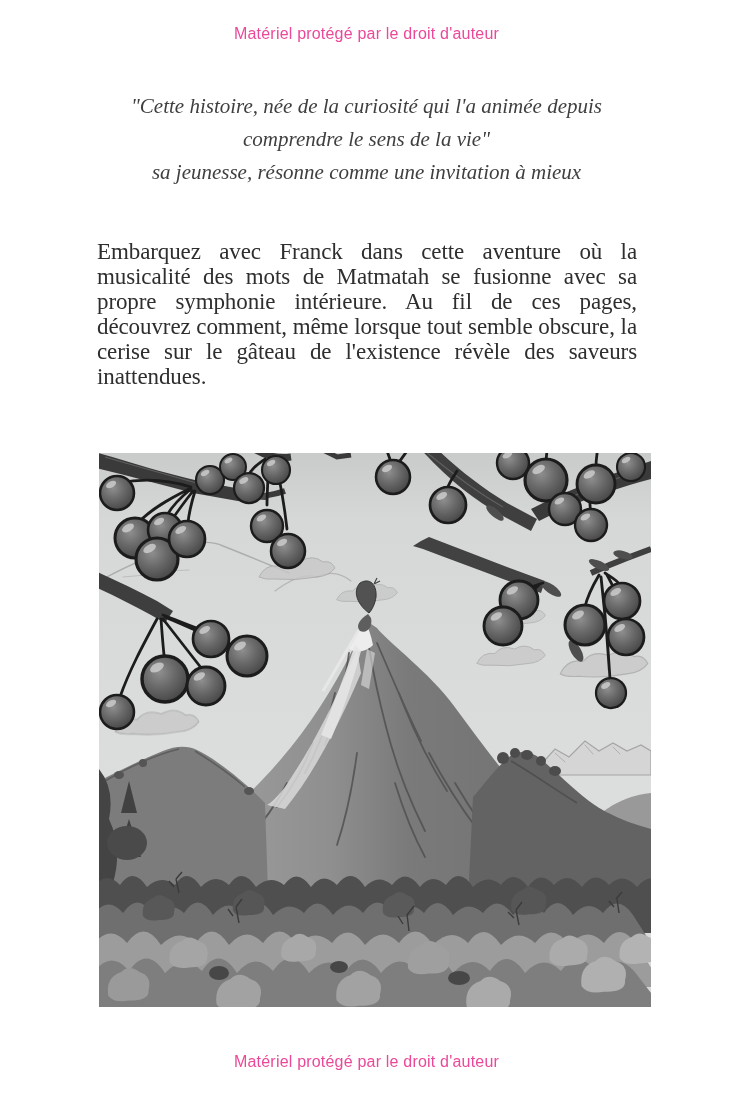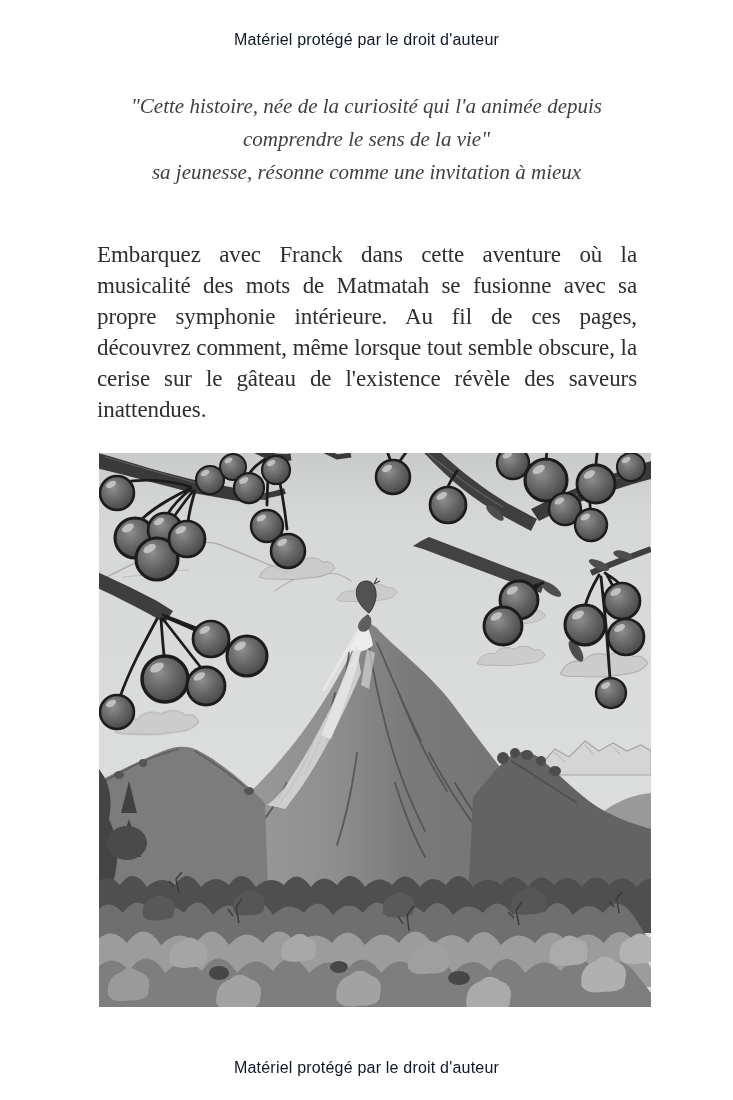--- a/index.html
+++ b/index.html
@@ -3,33 +3,33 @@
 <meta charset="utf-8">
 <style>
   html,body{margin:0;padding:0;}
   body{
     width:733px;height:1100px;background:#ffffff;position:relative;
     font-family:"Liberation Serif", serif;overflow:hidden;
   }
   .copyright{
     position:absolute;left:0;width:733px;text-align:center;
     font-family:"Liberation Sans", sans-serif;
-    font-size:16px;line-height:20px;color:#0f172a;letter-spacing:.2px;margin-top:6px;
+    font-size:16px;line-height:20px;color:#ec4899;letter-spacing:.2px;
   }
   .copyright.top{top:24px;}
   .copyright.bottom{top:1052px;}
   .quote{
     position:absolute;top:90px;left:50%;transform:translateX(-50%);
     width:620px;margin:0;text-align:center;
     font-style:italic;font-size:21px;line-height:33px;color:#3f3f3f;
   }
   .quote .qline{white-space:nowrap;}
   .body-par{
     position:absolute;top:239px;left:97px;width:540px;margin:0;
-    font-size:23px;line-height:31px;color:#2e2e2e;
+    font-size:23px;line-height:25px;color:#2e2e2e;
     text-align:justify;letter-spacing:-.1px;
   }
   .illustration{
     position:absolute;top:453px;left:99px;width:552px;height:554px;margin:0;
   }
   .illustration svg{display:block;width:552px;height:554px;}
 </style>
 </head>
 <body>
 

